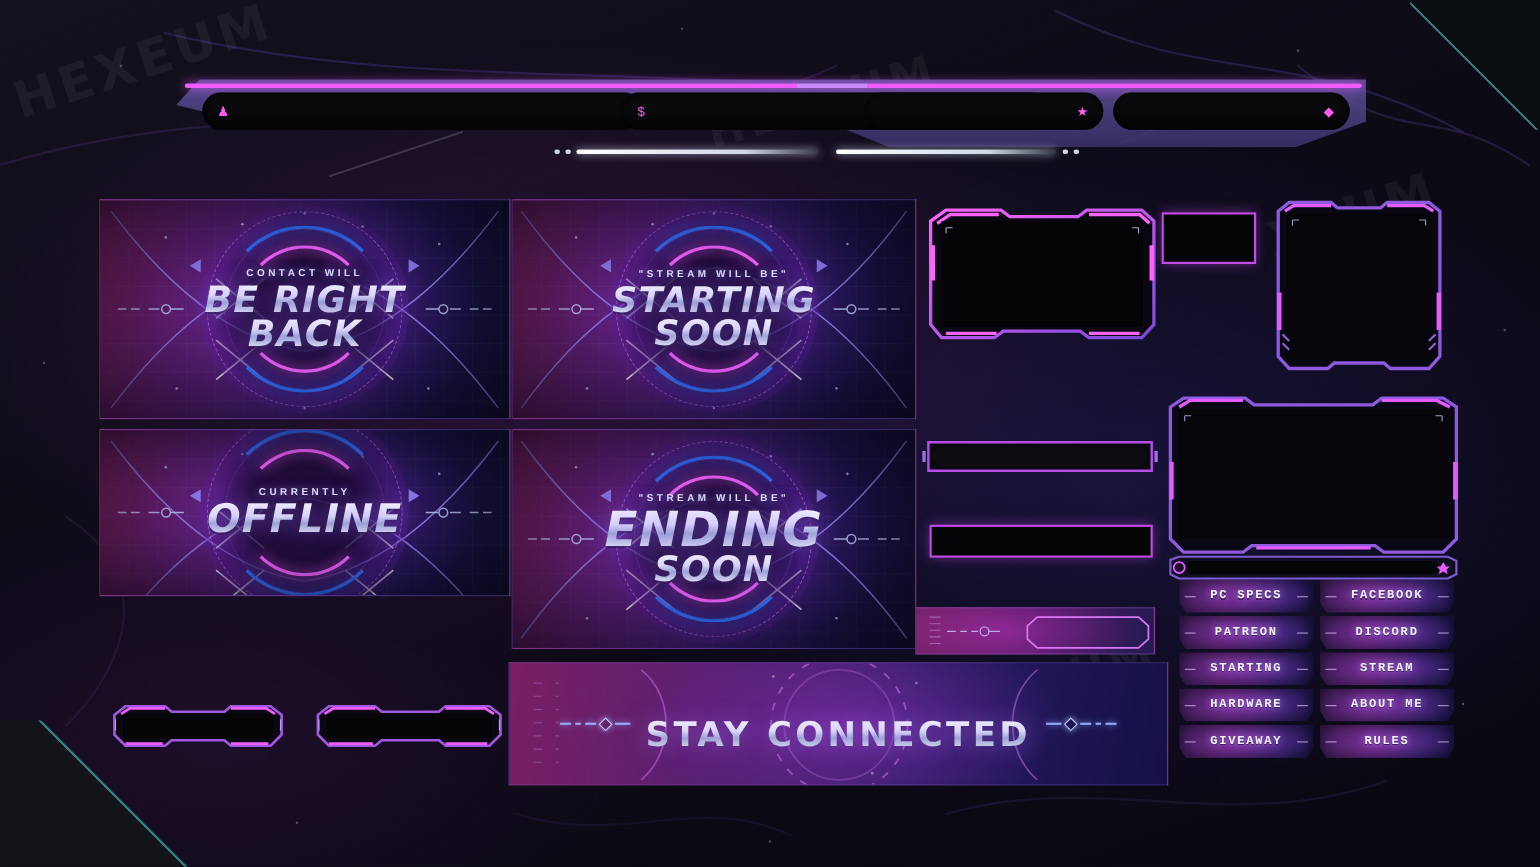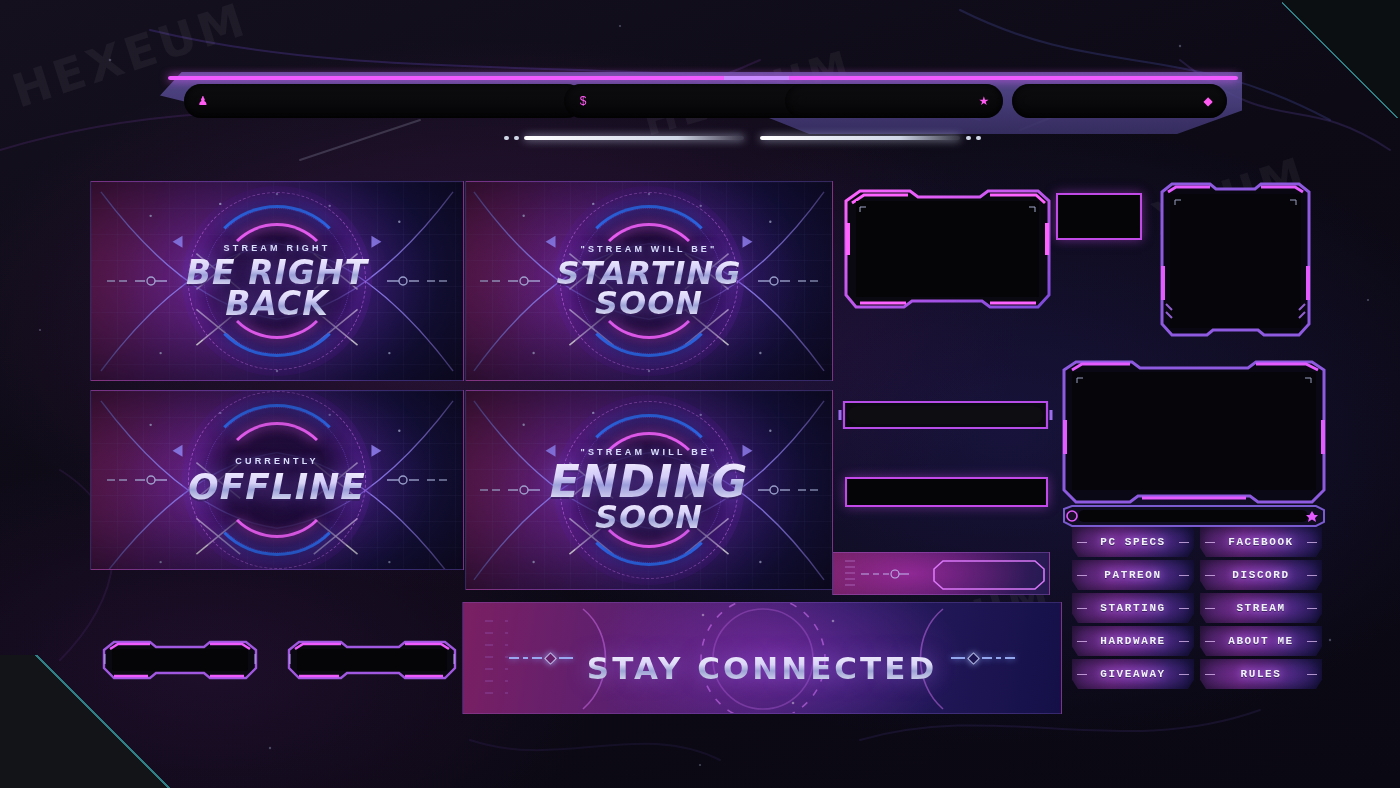--- a/index.html
+++ b/index.html
@@ -283,21 +283,21 @@
     </svg>
     <svg class="side-tick" style="right:14px" viewBox="0 0 64 12">
       <g stroke="#c7d2ff" stroke-width="1.4" fill="none">
           <path d="M62 6h-8M50 6h-8M34 6h-10"></path>
           <circle cx="18" cy="6" r="4"></circle>
           <path d="M14 6H2"></path>
         </g>
     </svg>
     <div class="vig"></div>
     <div class="hud-text">
-      <div class="kicker">STREAM RIGHT</div>
+      <div class="kicker">CONTACT WILL</div>
       <div class="bigtitle" style="font-size:33px">BE RIGHT</div>
       <div class="bigtitle" style="font-size:33px">BACK</div>
     </div>
   </div>
 
   <div class="hud-screen" style="left:465px;top:181px;width:368px;height:200px;">
     <div class="grid"></div>
     <svg class="swoop" viewBox="0 0 368 200">
       <g fill="none" stroke="#8f7cf0" stroke-width="1.4" stroke-opacity=".95">
         <path d="M8 190 C 66 110, 126 70, 184 62 C 242 70, 302 110, 360 190"></path>
@@ -348,21 +348,21 @@
         </g>
     </svg>
     <div class="vig"></div>
     <div class="hud-text">
       <div class="kicker">"STREAM WILL BE"</div>
       <div class="bigtitle" style="font-size:32px">STARTING</div>
       <div class="bigtitle" style="font-size:32px">SOON</div>
     </div>
   </div>
 
-  <div class="hud-screen" style="left:90px;top:390px;width:374px;height:180px;">
+  <div class="hud-screen" style="left:90px;top:390px;width:374px;height:152px;">
     <div class="grid"></div>
     <svg class="swoop" viewBox="0 0 374 200">
       <g fill="none" stroke="#8f7cf0" stroke-width="1.4" stroke-opacity=".95">
         <path d="M10 190 C 70 110, 130 70, 187 62 C 244 70, 304 110, 364 190"></path>
         <path d="M10 10 C 70 90, 130 130, 187 138 C 244 130, 304 90, 364 10"></path>
       </g>
       <g fill="none" stroke="#ffffff" stroke-opacity=".85" stroke-width="1.5">
         <path d="M106 72 L 150 108"></path>
           <path d="M150 72 L 106 108"></path>
         <path d="M224 72 L 268 108"></path>

